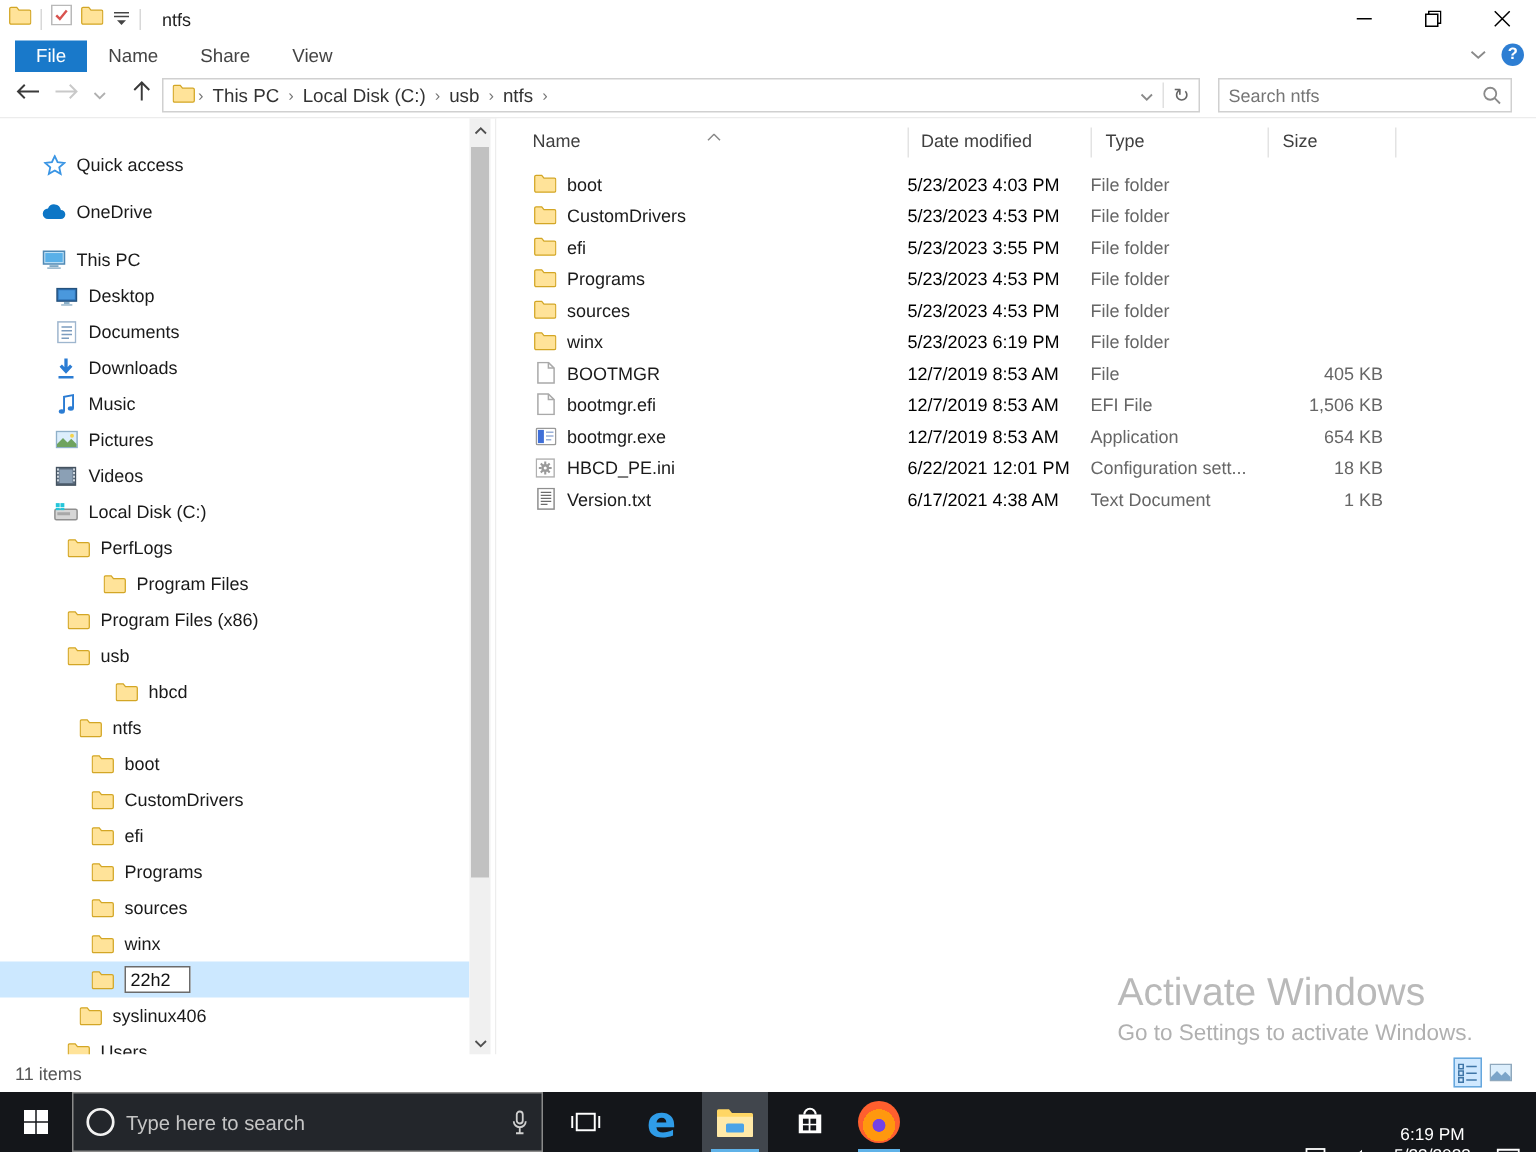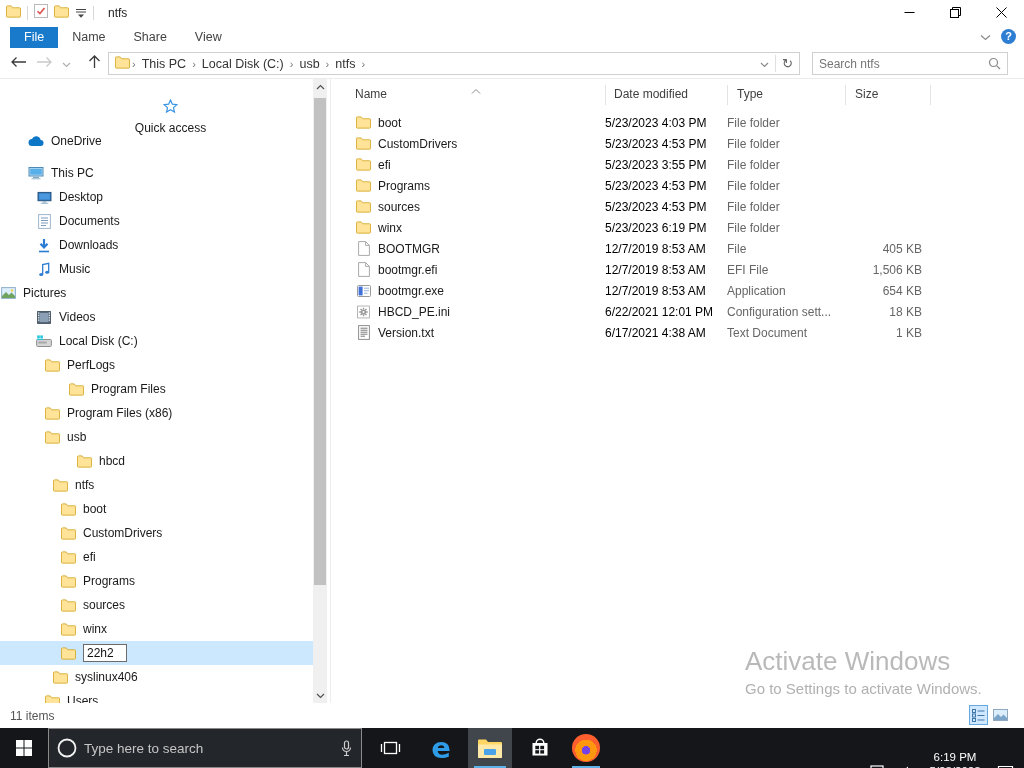--- a/index.html
+++ b/index.html
@@ -210,21 +210,21 @@
         <svg width="13" height="13">
             <circle cx="5.5" cy="5.5" r="4" fill="none" stroke="#8a8a8a" stroke-width="1.2"></circle>
             <path d="M8.6 8.6L12 12" stroke="#8a8a8a" stroke-width="1.2"></path>
           </svg>
       </span>
     </div>
   </div>
 
   <div class="navpane">
     <div>
-        <div class="tree-row" style="padding-left: 28px; margin-bottom: 7px; flex-direction: column;">
+        <div class="tree-row" style="padding-left: 28px; margin-bottom: 7px;">
           <span class="ic">
             <svg width="15" height="15" viewBox="0 0 16 16">
               <path d="M8 1.2l2 4.3 4.8.5-3.6 3.2 1 4.6L8 11.4 3.8 13.8l1-4.6L1.2 6l4.8-.5z" fill="none" stroke="#3a95e4" stroke-width="1.3"></path>
             </svg>
           </span>
           <span>Quick access</span>
         </div>
         <div class="tree-row" style="padding-left: 28px; margin-bottom: 8px;">
           <span class="ic">
             <svg width="16" height="11" viewBox="0 0 16 11">
@@ -276,21 +276,21 @@
         <div class="tree-row" style="padding-left: 36px;">
           <span class="ic">
             <svg width="13" height="15" viewBox="0 0 13 15">
               <path d="M4.7 12.2V2.6l6-1.2v8.9" fill="none" stroke="#2b7cd3" stroke-width="1.3"></path>
               <ellipse cx="3.2" cy="12.4" rx="2" ry="1.5" fill="#2b7cd3"></ellipse>
               <ellipse cx="9.2" cy="10.3" rx="2" ry="1.5" fill="#2b7cd3"></ellipse>
             </svg>
           </span>
           <span>Music</span>
         </div>
-        <div class="tree-row" style="">
+        <div class="tree-row" style="padding-left: 36px;">
           <span class="ic">
             <svg width="15" height="12" viewBox="0 0 15 12">
               <rect x="0.6" y="0.6" width="13.8" height="10.8" fill="#dceefc" stroke="#8fb0c9"></rect>
               <path d="M1 9l4-4 3 3 2.5-2.5L14 9v2H1z" fill="#6fa35f"></path>
               <circle cx="11" cy="3.5" r="1.3" fill="#f3d24b"></circle>
             </svg>
           </span>
           <span>Pictures</span>
         </div>
         <div class="tree-row" style="padding-left: 36px;">

